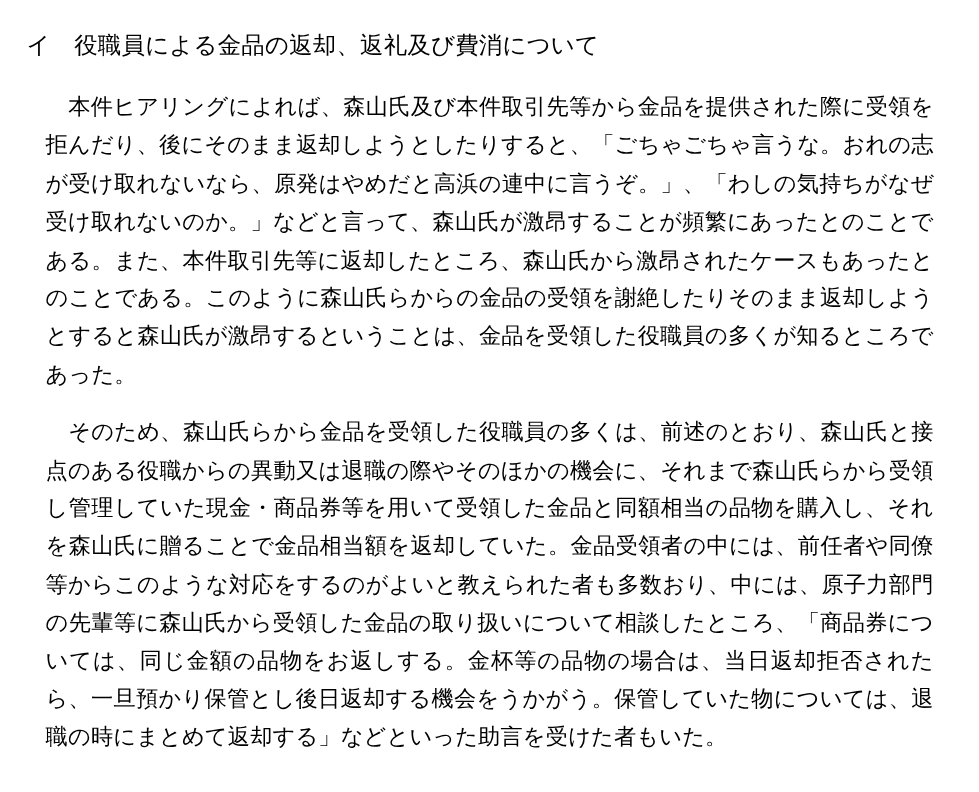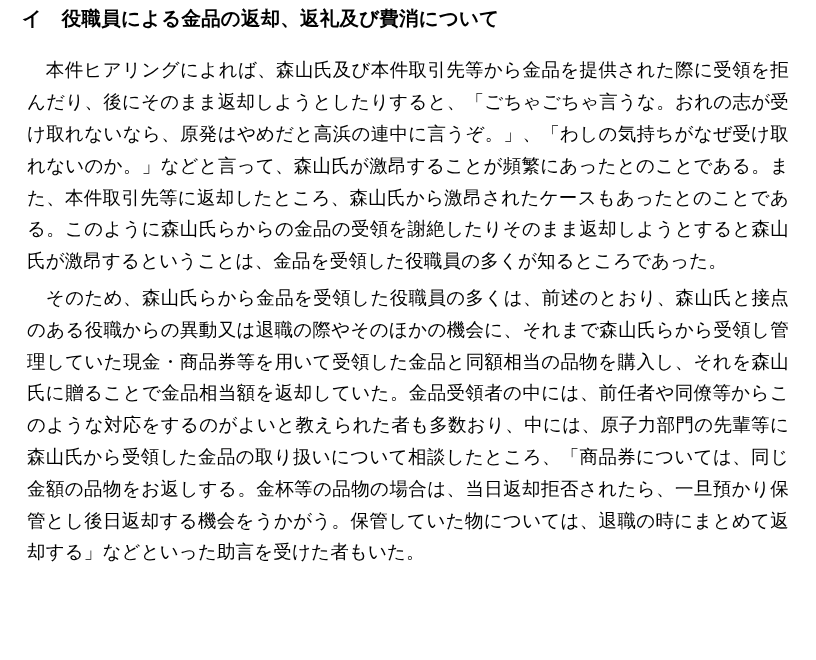--- a/index.html
+++ b/index.html
@@ -15,32 +15,32 @@
     overflow: hidden;
   }
   .page {
     position: relative;
     width: 816px;
     height: 660px;
     box-sizing: border-box;
     padding: 0 22px;
   }
   .heading {
-    margin-top: 4px;
+    margin-top: 24px;
     font-size: 19.5px;
-    font-weight: bold;
+    font-weight: normal;
     letter-spacing: 0.2px;
     line-height: 1.5;
     white-space: pre;
   }
   .body-block {
     margin-top: 22px;
   }
   p.para {
-    margin: 5px;
+    margin: 16px;
     font-size: 18.5px;
     line-height: 1.72;
     text-align: justify;
     text-justify: inter-character;
     letter-spacing: 0.15px;
   }
   p.para + p.para {
     margin-top: 0px;
   }
 </style>

